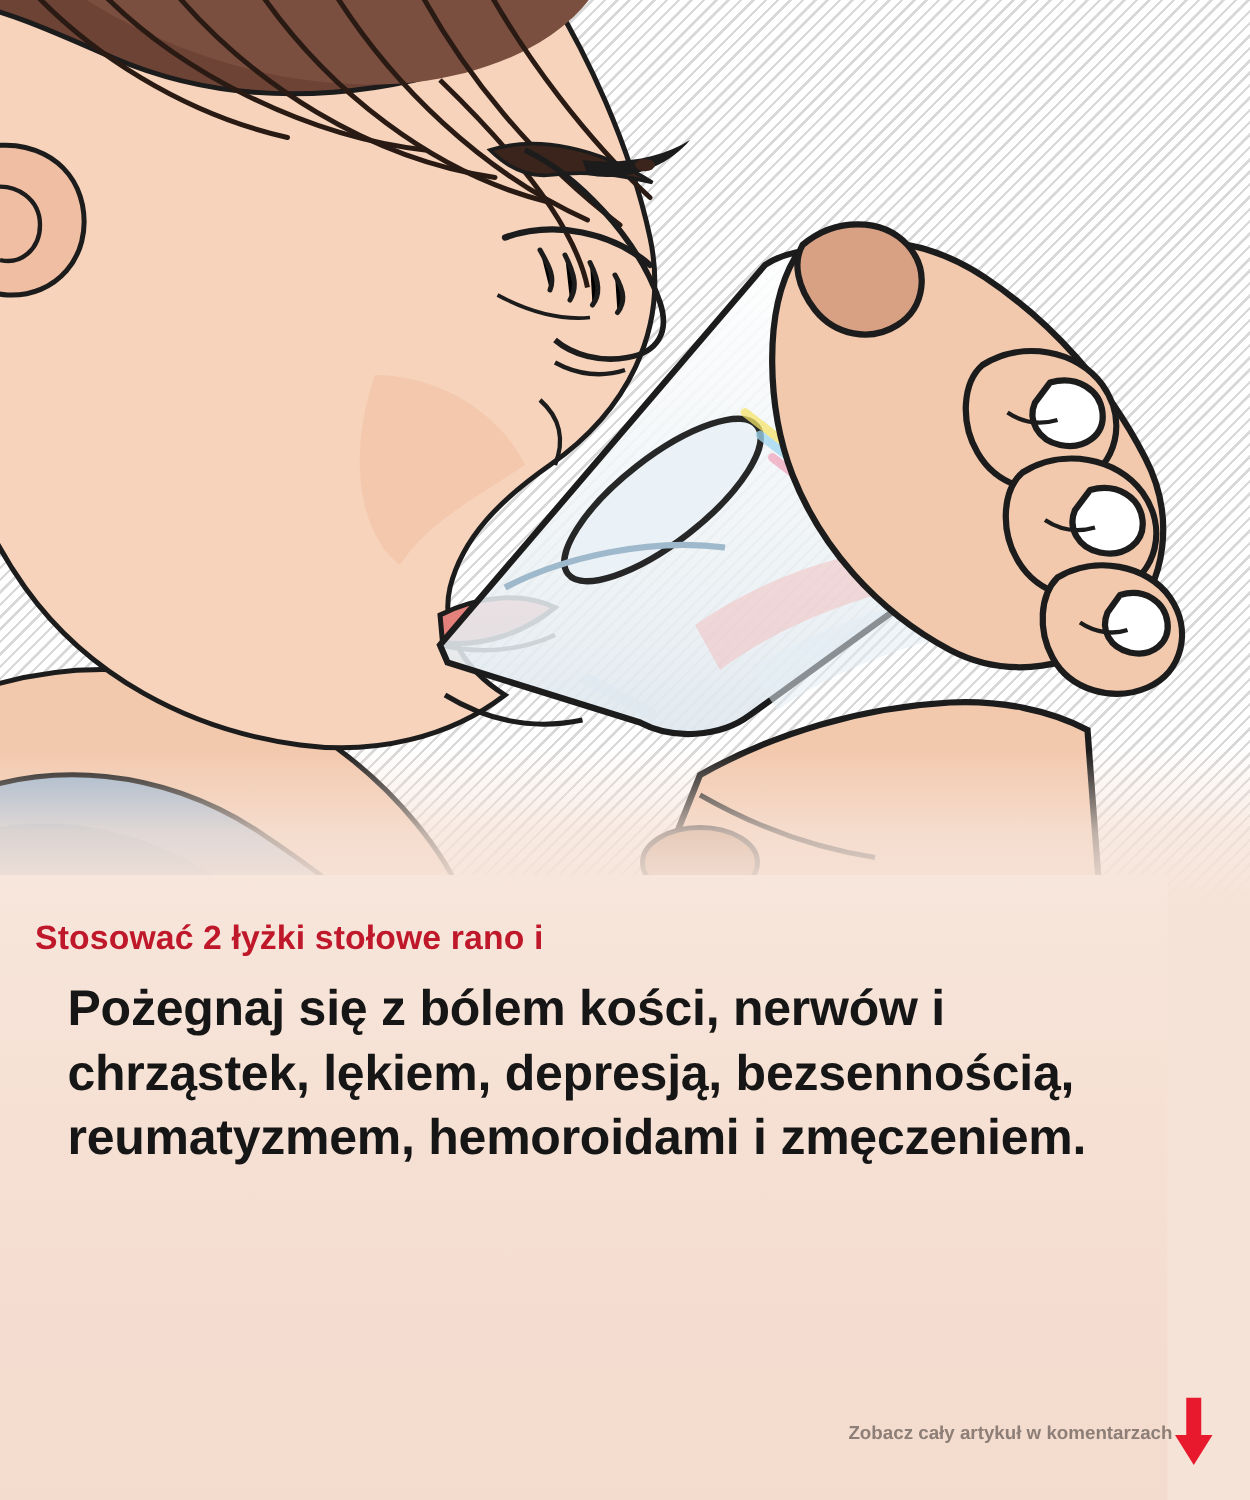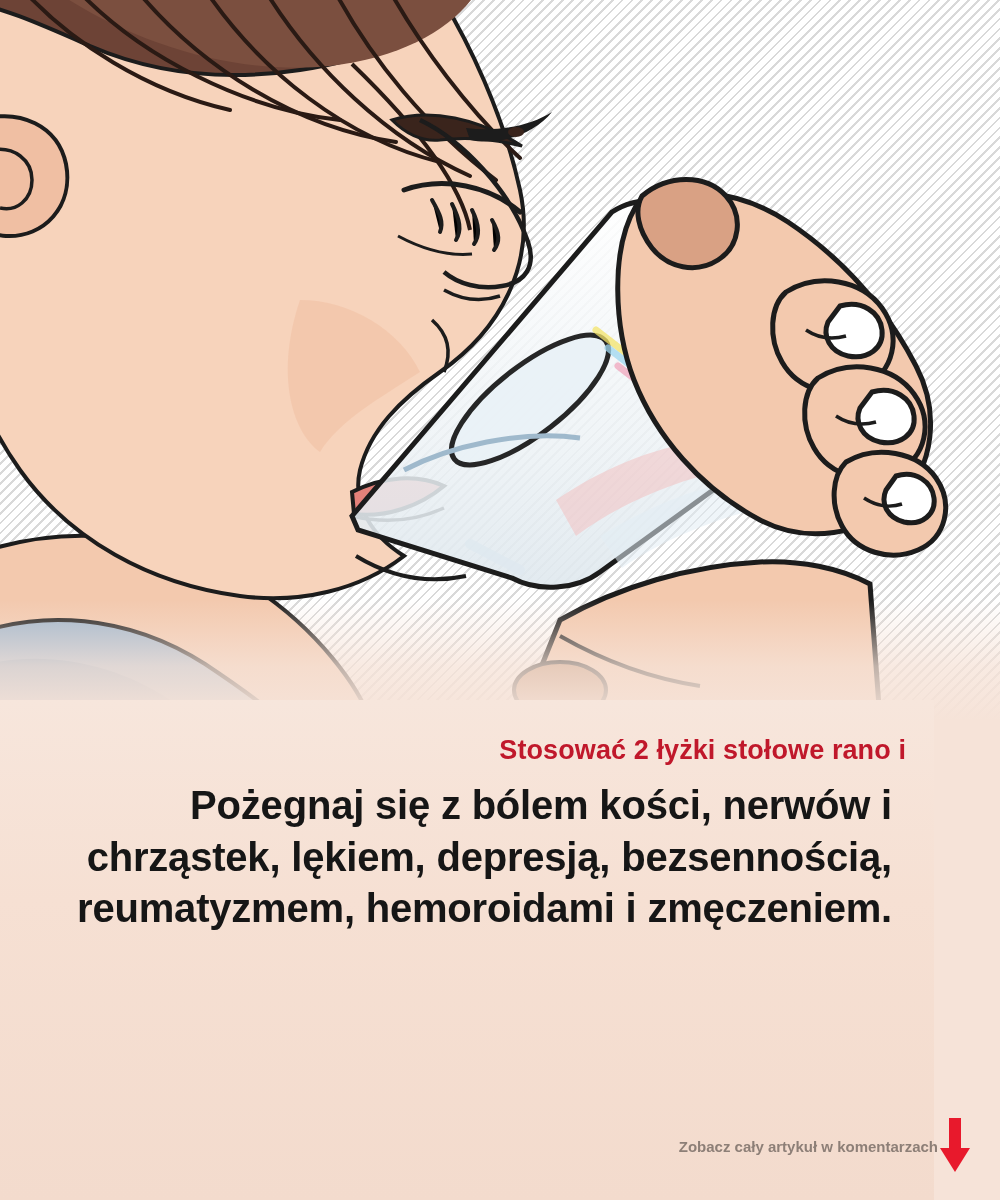--- a/index.html
+++ b/index.html
@@ -59,36 +59,36 @@
   
   .caption {
     position: absolute;
     left: 0;
     top: 700px;
     width: 934px;
     height: 500px;
     background: linear-gradient(to bottom, #f7e6dc 0%, #f6e0d3 40%, #f3dbcd 100%);
     box-sizing: border-box;
     padding: 34px 28px 0 28px;
-    text-align: right;
+    text-align: left;
   }
   .kicker {
     color: #c0182b;
     font-size: 27px;
     font-weight: 700;
     line-height: 1.2;
     margin: 0 0 14px 0;
     letter-spacing: 0.1px;
   }
   .headline {
     color: #161616;
     font-size: 40px;
     font-weight: 700;
     line-height: 1.28;
-    margin: 4px;
+    margin: 16px;
     padding: 0 10px;
     letter-spacing: -0.2px;
   }
 
   
   .footer {
     position: absolute;
     right: 28px;
     bottom: 26px;
     display: flex;

